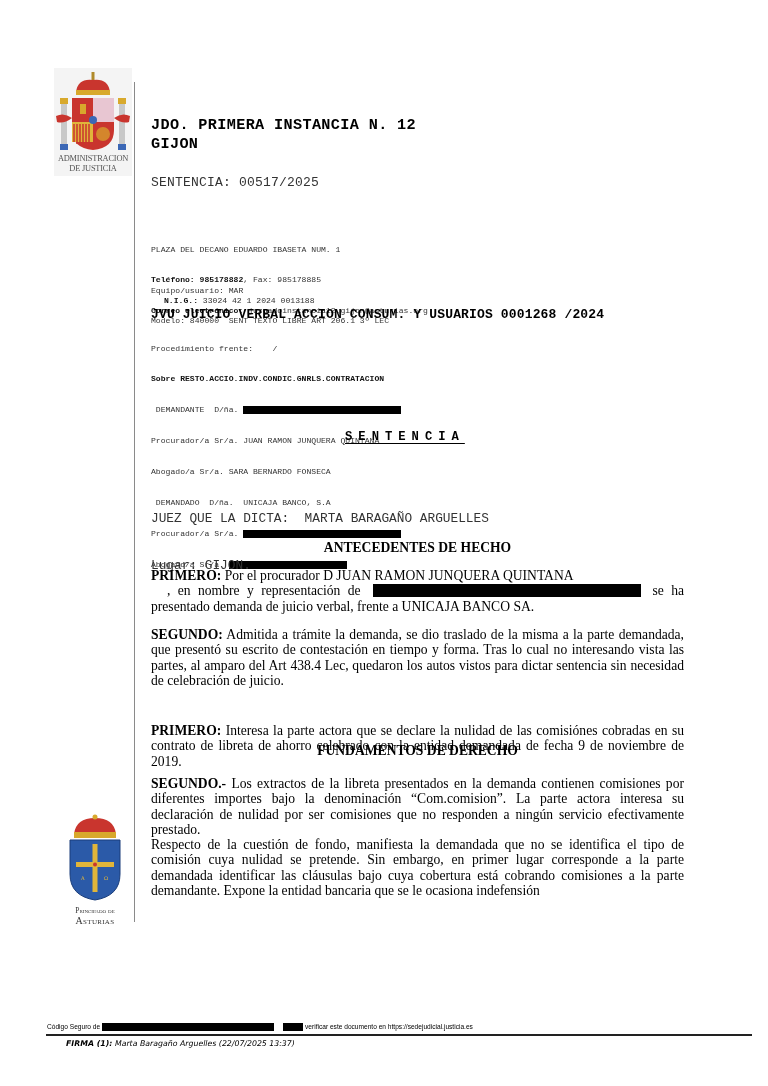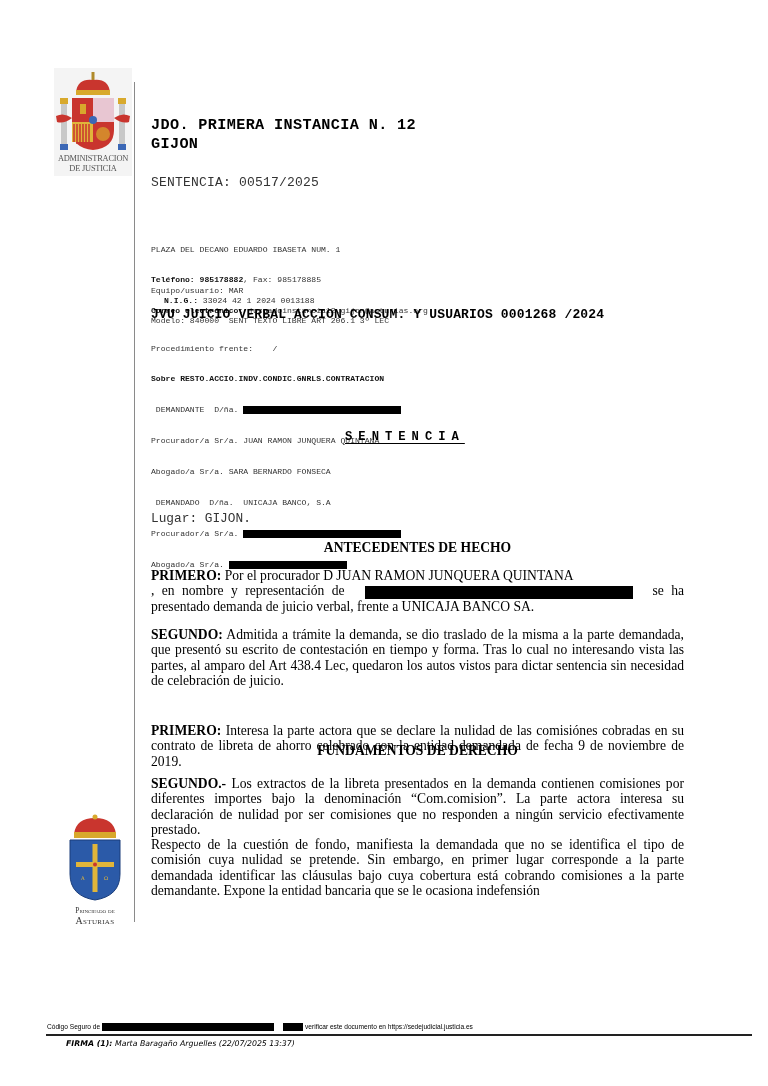--- a/index.html
+++ b/index.html
@@ -106,28 +106,29 @@
   <div><span>Procurador/a Sr/a. </span><span>JUAN RAMON JUNQUERA QUINTANA</span></div>
   <div><span>Abogado/a Sr/a. </span><span>SARA BERNARDO FONSECA</span></div>
   <div><span> DEMANDADO  D/ña.  </span><span>UNICAJA BANCO, S.A</span></div>
   <div><span>Procurador/a Sr/a. </span><span class="redact" style="width:158px;height:8px;"></span></div>
   <div><span>Abogado/a Sr/a. </span><span class="redact" style="width:118px;height:8px;"></span></div>
 </div>
 
 <div class="abs sentencia-head mono">SENTENCIA</div>
 
 <div class="abs juez mono">
+  <div>JUEZ QUE LA DICTA:  MARTA BARAGAÑO ARGUELLES</div>
   <div>Lugar: GIJON.</div>
 </div>
 
 <div class="abs sec-title serif" style="top:540px;">ANTECEDENTES DE HECHO</div>
 
 <div class="abs body-text serif" style="top:568px;">
   <div><b>PRIMERO:</b><span> Por el procurador D JUAN RAMON JUNQUERA QUINTANA</span></div>
-  <div style="display:flex;justify-content:space-between;align-items:flex-end;">
+  <div style="display:flex;justify-content:space-between;align-items:center;margin-left:16px;">
     <span style="word-spacing:4px;">, en nombre y representación de</span>
     <span class="redact" style="width:268px;height:13px;"></span>
     <span style="word-spacing:4px;">se ha</span>
   </div>
   <div>presentado demanda de juicio verbal, frente a UNICAJA BANCO SA.</div>
 </div>
 
 <div class="abs body-text serif" style="top:627px;">
   <b>SEGUNDO:</b><span> Admitida a trámite la demanda, se dio traslado de la misma a la parte demandada,  que presentó su escrito de contestación en tiempo y forma. Tras lo cual no interesando vista las partes, al amparo del Art 438.4 Lec, quedaron los autos vistos para dictar sentencia sin necesidad de celebración de juicio.</span>
 </div>

